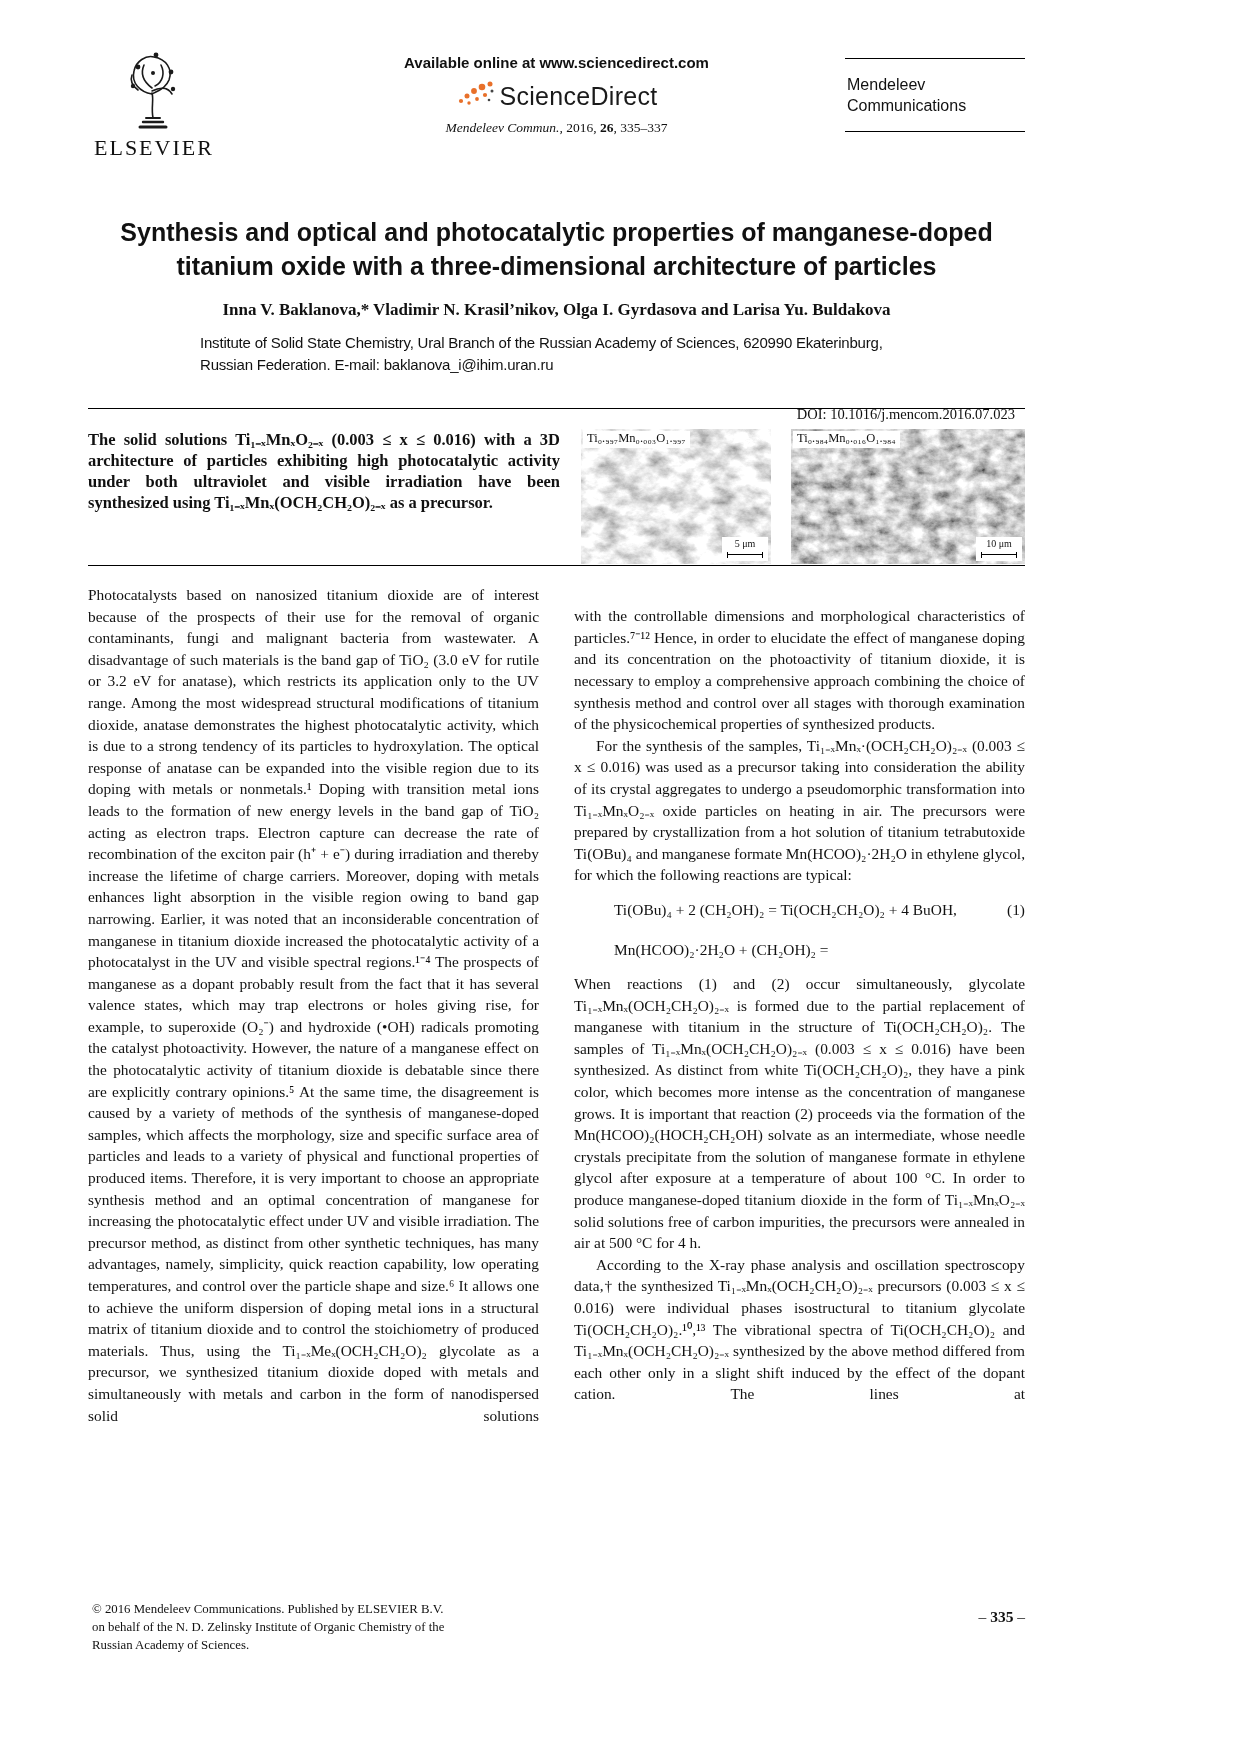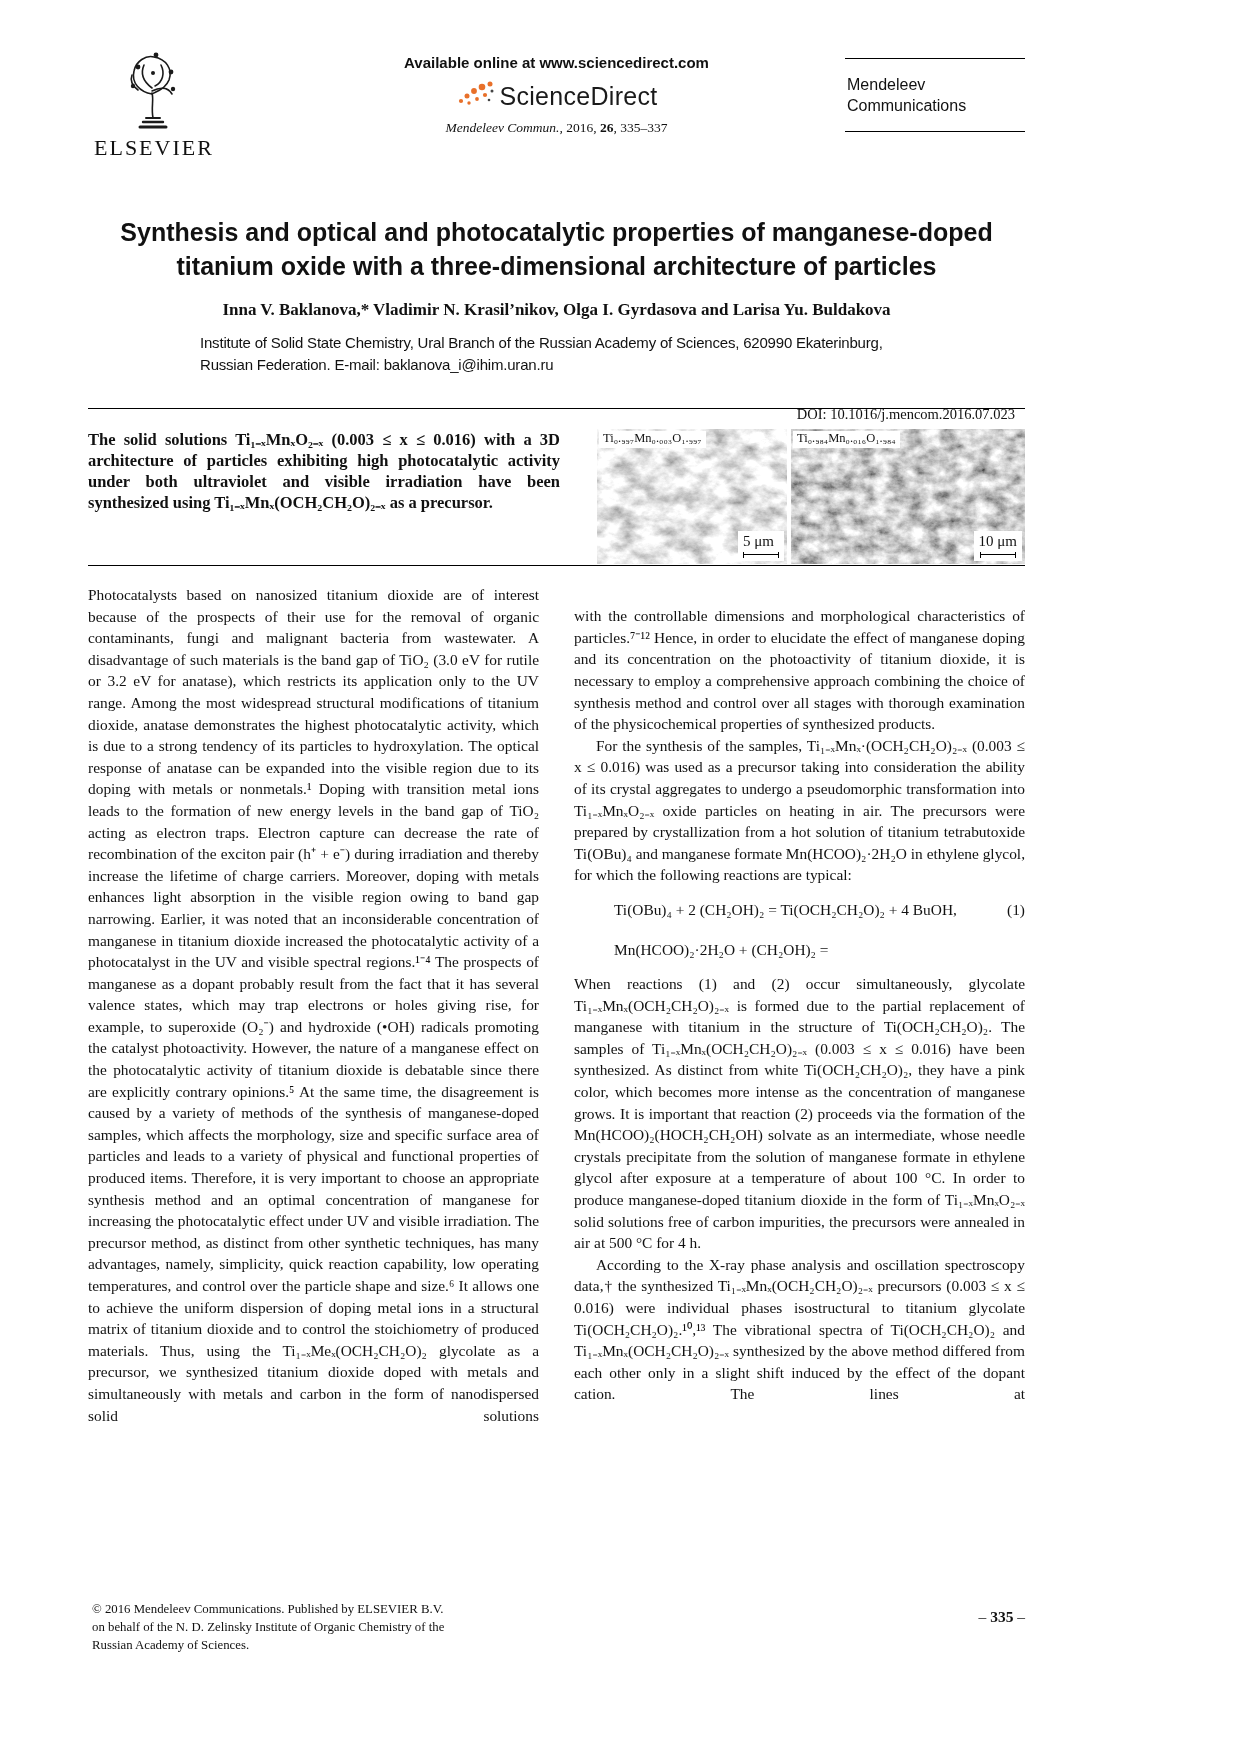--- a/index.html
+++ b/index.html
@@ -29,27 +29,27 @@
            font-weight:bold;font-size:17px;}
   .affiliation{position:absolute;top:332px;left:112px;width:800px;
                font-family:"Liberation Sans", sans-serif;font-size:15px;line-height:1.45;letter-spacing:-0.2px;}
   .doi{position:absolute;top:376px;right:10px;text-align:right;font-size:14.5px;margin-top:30px;}
 
   
   .abstract-row{position:absolute;top:408px;left:0;width:937px;
                 border-top:1.5px solid #000;border-bottom:1px solid #000;
                 padding:20px 0 12px;display:flex;box-sizing:border-box;height:158px;}
   .abstract-text{width:472px;font-weight:bold;font-size:16.5px;line-height:21px;text-align:justify;}
-  .figures{margin-left:auto;display:flex;gap:4px;align-items:flex-start;}
+  .figures{margin-left:auto;display:flex;gap:20px;align-items:flex-start;}
   .fig{position:relative;height:135px;background:#5d5d5d;overflow:hidden;}
   .fig1{width:190px;}
   .fig2{width:234px;}
   .fig svg.sem{display:block;}
   .fig-label{position:absolute;top:2px;left:2px;background:#fff;padding:0 4px 1px;font-size:12.5px;line-height:1.25;}
-  .fig-scale{position:absolute;right:3px;bottom:3px;background:#fff;padding:1px 5px 3px;font-size:15px;line-height:1.2;}
+  .fig-scale{position:absolute;right:3px;bottom:3px;background:#fff;padding:1px 5px 3px;font-size:10px;text-align:center;line-height:1.2;}
   .scalebar{position:relative;margin:2px auto 0;width:34px;height:6px;border-left:1px solid #000;border-right:1px solid #000;}
   .scalebar-line{position:absolute;top:2px;left:0;right:0;border-top:1px solid #000;}
 
   
   .columns{position:absolute;top:584px;left:0;width:937px;display:flex;gap:35px;align-items:center;}
   .col{width:451px;font-size:15.4px;line-height:21.6px;text-align:justify;}
   .col p{margin:0;}
   .indent{text-indent:22px;}
   .cont{text-align-last:justify;}
   .eqs{margin:13px 0 13px;}

